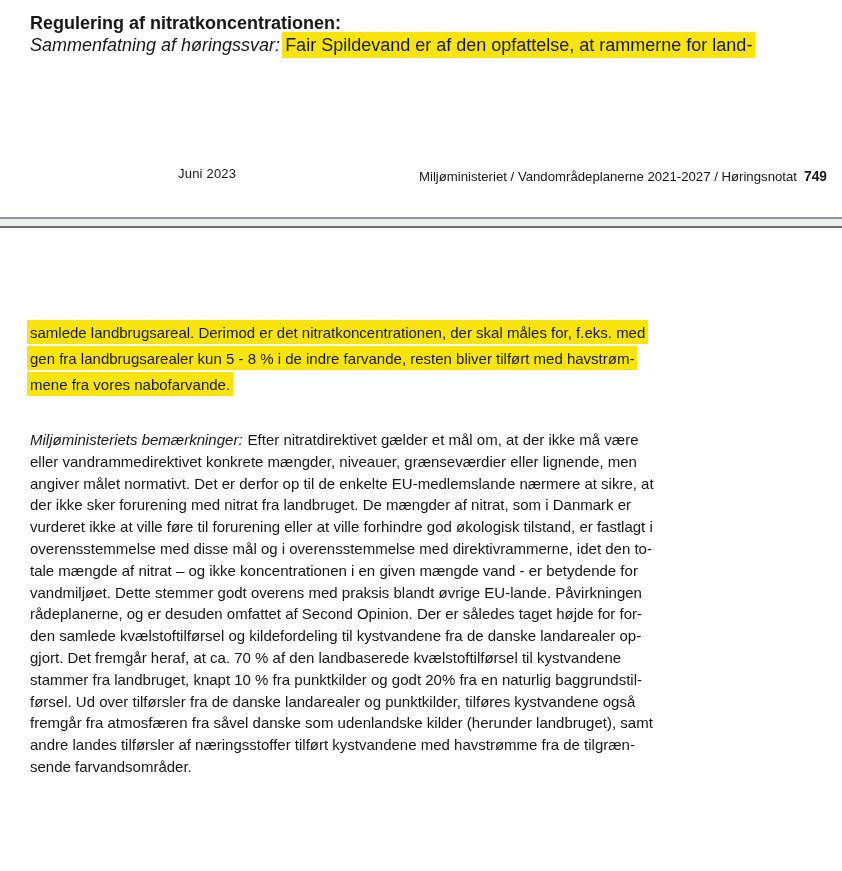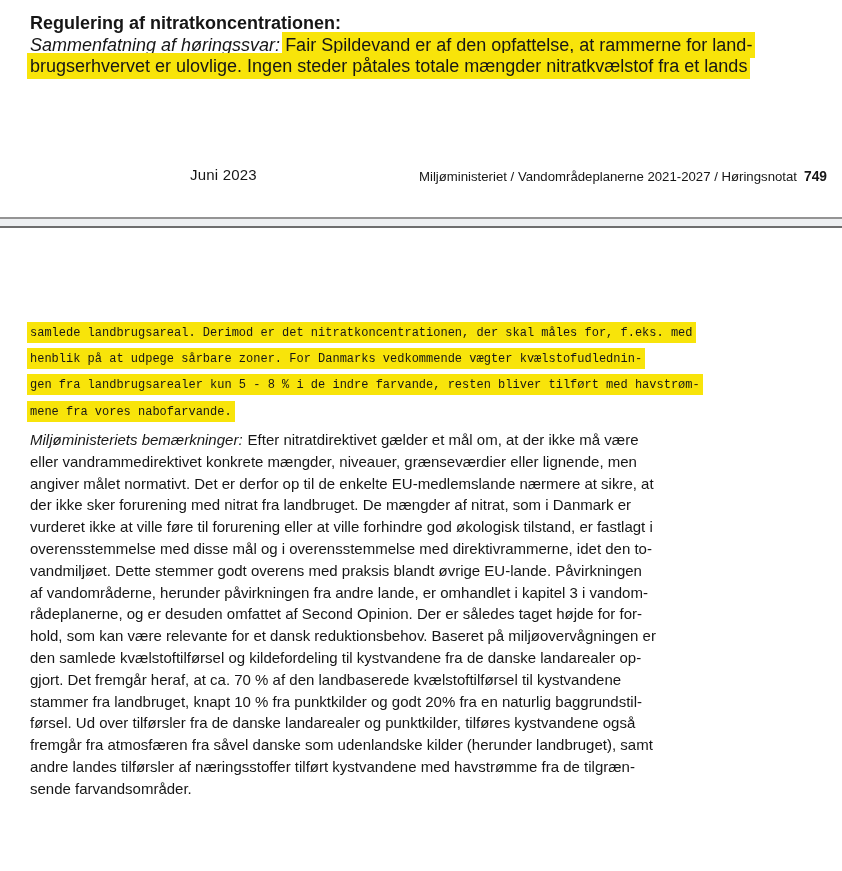--- a/index.html
+++ b/index.html
@@ -33,23 +33,23 @@
   .hl {
     background: var(--highlight, #F8E40A);
   }
   .hl-p1 {
     padding: 3px 3px;
     margin-left: -3px;
   }
 
   
   .footer-date {
-    left: 190px;
+    left: 178px;
     top: 166px;
-    font-size: 15px;
+    font-size: 13px;
     letter-spacing: 0.2px;
   }
   .footer-right {
     right: 15px;
     top: 169px;
     font-size: 13.2px;
     white-space: nowrap;
     text-align: right;
   }
   .footer-right .pagenum {
@@ -66,22 +66,21 @@
     height: 7px;
     background: var(--sep-fill, #EDEFF1);
     border-top: 2px solid var(--sep-border-top, #949494);
     border-bottom: 2px solid var(--sep-border-bottom, #6E6E6E);
   }
 
   
   .p2-highlight {
     left: 30px;
     top: 319px;
-    font-size: 12px;
-    font-family: Liberation Mono, monospace;
+    font-size: 15px;
   }
   .p2-highlight .line {
     height: 26.4px;
     line-height: 26.4px;
     white-space: nowrap;
   }
   .p2-highlight .hl {
     padding: 3.5px 3px;
     margin-left: -3px;
   }
@@ -96,53 +95,48 @@
   .remarks .line { white-space: nowrap; }
 </style>
 </head>
 <body>
 
 <div class="abs p1-block">
   <div class="line bold">Regulering af nitratkoncentrationen:</div>
   <div class="line">
     <span class="it label-space">Sammenfatning af høringssvar:</span><span class="hl hl-p1">Fair Spildevand er af den opfattelse, at rammerne for land-</span>
   </div>
-  <div class="line">
-    <span class="hl hl-p1">brugserhvervet er ulovlige. Ingen steder påtales totale mængder nitratkvælstof fra et lands</span>
-  </div>
 </div>
 
 <div class="abs footer-date">Juni 2023</div>
 <div class="abs footer-right">
   <span>Miljøministeriet / Vandområdeplanerne 2021-2027 / Høringsnotat</span><span class="pagenum">749</span>
 </div>
 
 <div class="abs separator"></div>
 
 <div class="abs p2-highlight">
     <div class="line"><span class="hl">samlede landbrugsareal. Derimod er det nitratkoncentrationen, der skal måles for, f.eks. med</span></div>
-    <div class="line"><span class="hl">henblik på at udpege sårbare zoner. For Danmarks vedkommende vægter kvælstofudlednin-</span></div>
     <div class="line"><span class="hl">gen fra landbrugsarealer kun 5 - 8 % i de indre farvande, resten bliver tilført med havstrøm-</span></div>
     <div class="line"><span class="hl">mene fra vores nabofarvande.</span></div>
   </div>
 
 <div class="abs remarks">
   <div class="line">
     <span class="it label-space">Miljøministeriets bemærkninger:</span><span>Efter nitratdirektivet gælder et mål om, at der ikke må være</span>
   </div>
   <div>
       <div class="line">eller vandrammedirektivet konkrete mængder, niveauer, grænseværdier eller lignende, men</div>
       <div class="line">angiver målet normativt. Det er derfor op til de enkelte EU-medlemslande nærmere at sikre, at</div>
       <div class="line">der ikke sker forurening med nitrat fra landbruget. De mængder af nitrat, som i Danmark er</div>
       <div class="line">vurderet ikke at ville føre til forurening eller at ville forhindre god økologisk tilstand, er fastlagt i</div>
       <div class="line">overensstemmelse med disse mål og i overensstemmelse med direktivrammerne, idet den to-</div>
+      <div class="line">tale mængde af nitrat – og ikke koncentrationen i en given mængde vand - er betydende for</div>
       <div class="line">vandmiljøet. Dette stemmer godt overens med praksis blandt øvrige EU-lande. Påvirkningen</div>
-      <div class="line">af vandområderne, herunder påvirkningen fra andre lande, er omhandlet i kapitel 3 i vandom-</div>
       <div class="line">rådeplanerne, og er desuden omfattet af Second Opinion. Der er således taget højde for for-</div>
-      <div class="line">hold, som kan være relevante for et dansk reduktionsbehov. Baseret på miljøovervågningen er</div>
       <div class="line">den samlede kvælstoftilførsel og kildefordeling til kystvandene fra de danske landarealer op-</div>
       <div class="line">gjort. Det fremgår heraf, at ca. 70 % af den landbaserede kvælstoftilførsel til kystvandene</div>
       <div class="line">stammer fra landbruget, knapt 10 % fra punktkilder og godt 20% fra en naturlig baggrundstil-</div>
       <div class="line">førsel. Ud over tilførsler fra de danske landarealer og punktkilder, tilføres kystvandene også</div>
       <div class="line">fremgår fra atmosfæren fra såvel danske som udenlandske kilder (herunder landbruget), samt</div>
       <div class="line">andre landes tilførsler af næringsstoffer tilført kystvandene med havstrømme fra de tilgræn-</div>
       <div class="line">sende farvandsområder.</div>
     </div>
 </div>
 

